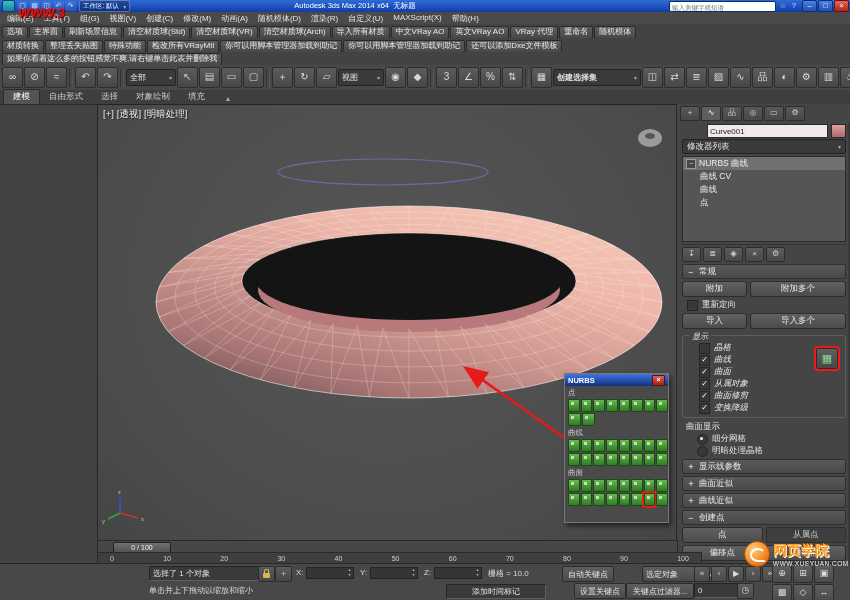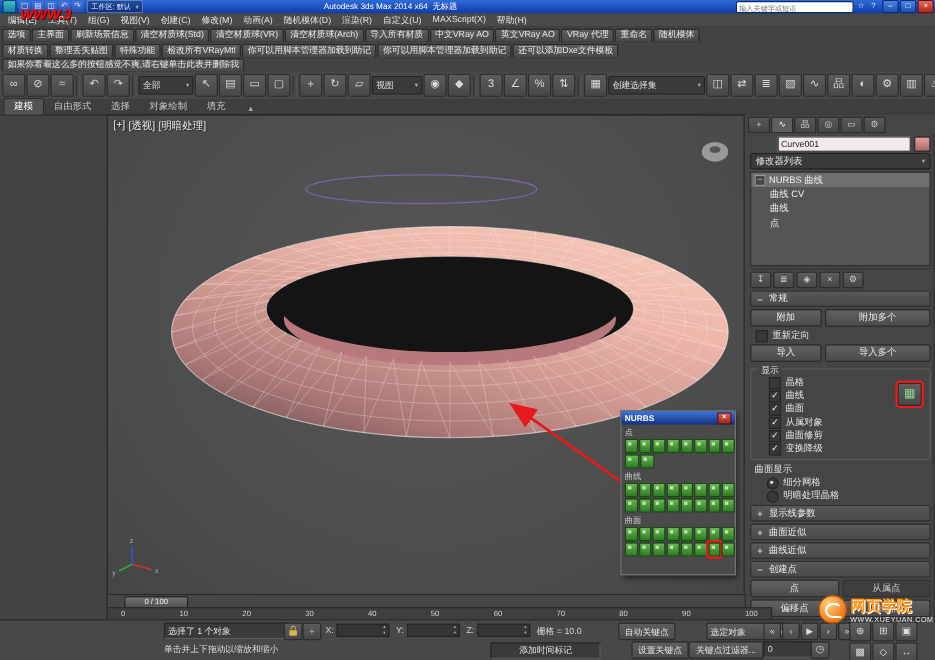--- a/index.html
+++ b/index.html
@@ -82,21 +82,21 @@
   .rollsign{width:8px;text-align:center;font-weight:bold;color:#c8c8c8;}
   .row2{display:flex;gap:3px;margin:2px 5px;}
   .pbtn{background:linear-gradient(#616161,#4b4b4b);border:1px solid #2b2b2b;border-radius:3px;height:14px;display:flex;align-items:center;justify-content:center;font-size:8.5px;color:#e8e8e8;}
   .half{flex:1;}
   .halfspacer{flex:1;}
   .plabel{flex:1;text-align:center;font-size:8.5px;color:#cfcfcf;background:#3e3e3e;border:1px solid #2f2f2f;height:14px;line-height:13px;border-radius:2px;}
   .ckrow{display:flex;align-items:center;gap:4px;height:12px;font-size:8.5px;color:#e3e3e3;margin-left:12px;}
   .ckbox{width:9px;height:9px;background:#383838;border:1px solid #242424;font-size:8px;line-height:8px;text-align:center;color:#fff;flex:none;}
   .rdo{width:9px;height:9px;border-radius:50%;background:#383838;border:1px solid #242424;position:relative;flex:none;}
   .rdo.on::after{content:"";position:absolute;left:2px;top:2px;width:3px;height:3px;border-radius:50%;background:#eee;}
-  .dgroup{position:relative;margin:6px 5px 2px;border:1px solid #5e5e5e;border-radius:3px;padding:6px 4px 3px;}
+  .dgroup{position:relative;margin:6px 5px 2px;border:1px solid #5e5e5e;border-radius:3px;padding:6px 4px 3px;font-style:italic;}
   .dglabel{position:absolute;top:-5px;left:6px;background:#454545;padding:0 3px;font-size:8px;color:#ddd;}
   .ntbtn{position:absolute;right:7px;top:12px;width:20px;height:19px;background:linear-gradient(#5f5f5f,#484848);border:1px solid #2c2c2c;border-radius:2px;outline:2px solid #f21818;color:#8fd98f;font-size:11px;line-height:18px;text-align:center;}
   .sdlabel{margin:3px 0 0 9px;font-size:8.5px;color:#e3e3e3;}
 
   
   .timeslider{left:97px;top:540px;width:579px;height:12px;background:#474747;border:1px solid #2a2a2a;}
   .tsh{position:absolute;left:15px;top:1px;width:56px;height:9px;font-size:7px;line-height:9px;text-align:center;color:#f2f2f2;background:linear-gradient(#707070,#535353);border:1px solid #222;border-radius:2px;}
   .ruler{left:97px;top:552px;width:579px;height:11px;background:#3f3f3f;border:1px solid #2a2a2a;display:flex;justify-content:space-between;align-items:center;padding:0 12px;font-size:7px;color:#cfcfcf;}
 
   
@@ -244,21 +244,21 @@
       </div>
       <div class="ticon">◉</div>
       <div class="ticon">◆</div>
       <div class="tsep"></div>
       <div class="ticon">3</div>
       <div class="ticon">∠</div>
       <div class="ticon">%</div>
       <div class="ticon">⇅</div>
       <div class="tsep"></div>
       <div class="ticon">▦</div>
-      <div class="tdd" style="width: 80px;">
+      <div class="tdd" style="width: 80px; font-weight: bold;">
         <span>创建选择集</span>
         <span class="dda">▾</span>
       </div>
       <div class="ticon">◫</div>
       <div class="ticon">⇄</div>
       <div class="ticon">≣</div>
       <div class="ticon">▧</div>
       <div class="ticon">∿</div>
       <div class="ticon">品</div>
       <div class="ticon">◐</div>

